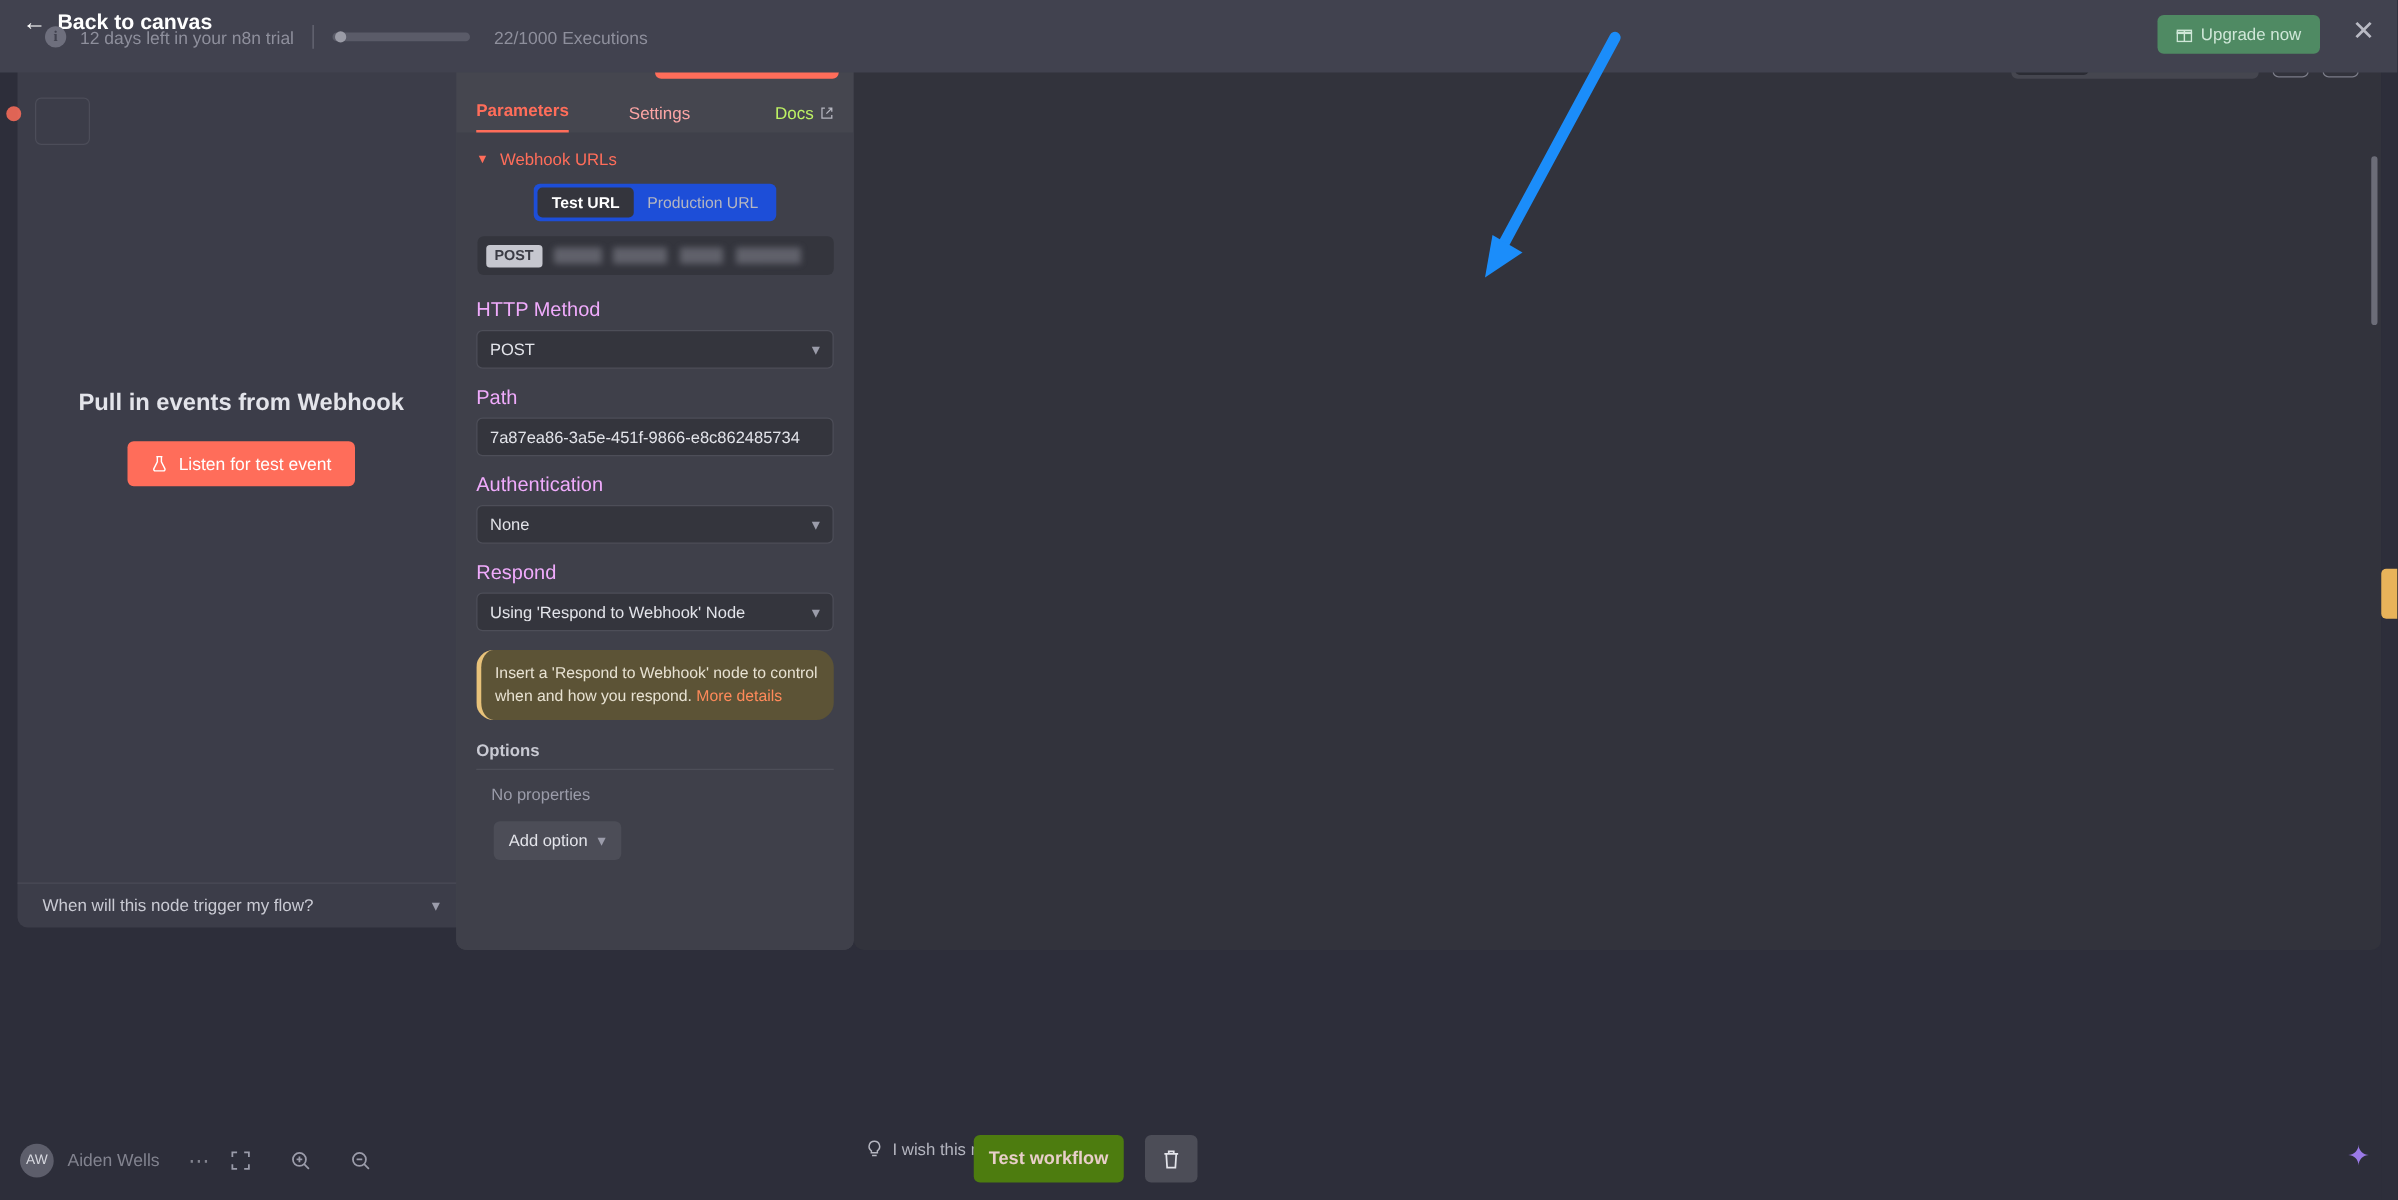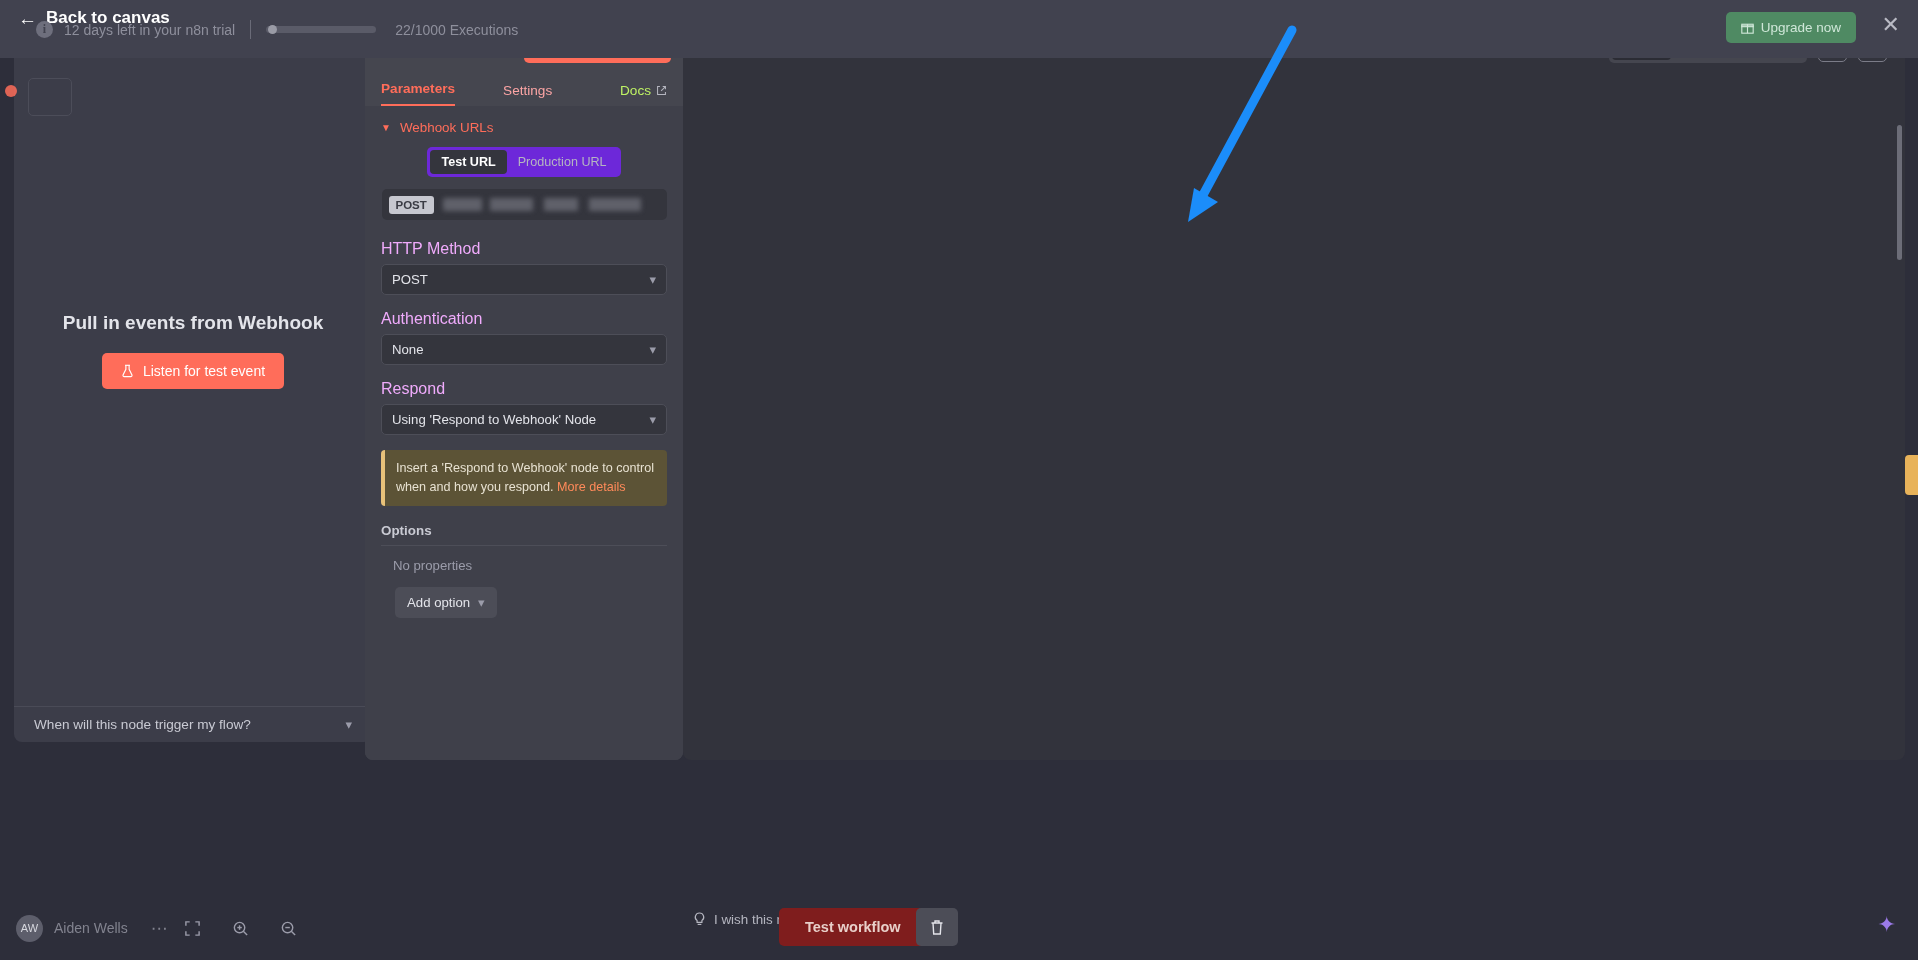--- a/index.html
+++ b/index.html
@@ -146,21 +146,21 @@
   #params-body {
     flex: 1; background: #3f404a; border-radius: 0 0 8px 8px;
     padding: 14px 16px 0 16px; overflow: hidden;
   }
   .section-head {
     display: flex; align-items: center; gap: 9px;
     color: #ff6d5a; font-size: 13.4px; cursor: pointer; margin-bottom: 12px;
   }
   .caret-down { font-size: 10px; }
   .url-toggle {
-    display: flex; background: #6d28d9; border-radius: 5px;
+    display: flex; background: #1d4ed8; border-radius: 5px;
     padding: 3px; width: fit-content; margin: 0 auto 12px auto;
   }
   .url-toggle div {
     font-size: 12.6px; padding: 5px 11px; border-radius: 4px;
     color: #b5b6c0; cursor: pointer;
   }
   .url-toggle div.on { background: #34353d; color: #ffffff; font-weight: bold; }
   .url-row {
     display: flex; align-items: center; height: 31px;
     background: #34353d; border-radius: 5px; margin: 0 auto 20px auto;
@@ -179,21 +179,21 @@
   .field-label { color: #f0abfc; font-size: 16px; margin-bottom: 6px; }
   .field-group { margin-bottom: 15px; }
   .input-box {
     height: 31px; background: #34353d; border: 1px solid #4d4e58;
     border-radius: 5px; display: flex; align-items: center;
     padding: 0 10px; color: #e3e4ea; font-size: 13.2px; cursor: pointer;
   }
   .input-box span.val { flex: 1; overflow: hidden; white-space: nowrap; }
   .notice-box {
     background: #5c5336; border-left: 4px solid #e8c27a;
-    border-radius: 4px; padding: 9px 11px; margin-bottom: 17px;
+    border-radius: 14px; padding: 9px 11px; margin-bottom: 17px;
     color: #e8e2d2; font-size: 12.6px; line-height: 1.5;
   }
   .notice-box .link-orange { color: #ff8a5a; }
   .options-head {
     color: #c9cad3; font-size: 13.4px; font-weight: bold;
     padding-bottom: 7px; border-bottom: 1px solid #4d4e58; margin-bottom: 12px;
   }
   #no-properties { color: #9b9caa; font-size: 13.2px; margin: 0 0 14px 12px; }
   #add-option {
     height: 31px; margin-left: 14px; background: #4c4d57;
@@ -299,22 +299,22 @@
   #bottom-bar {
     position: absolute; left: 683px; bottom: 0; width: 1235px; height: 72px; z-index: 4;
   }
   #feedback {
     position: absolute; left: 10px; top: 24px;
     display: flex; align-items: center; gap: 8px;
     color: #b5b6c0; font-size: 13.4px; cursor: pointer;
   }
   #test-workflow {
     position: absolute; left: 96px; top: 20px;
-    background: #7f1d1d; color: #e8cfc9; border: none; cursor: pointer;
-    font-size: 14.5px; font-weight: bold; padding: 11px 26px; border-radius: 5px;
+    background: #4d7c0f; color: #e8cfc9; border: none; cursor: pointer;
+    font-size: 14.5px; font-weight: bold; padding: 11px 12px; border-radius: 5px;
   }
   #delete-btn {
     position: absolute; left: 233px; top: 20px;
     width: 42px; height: 38px; background: #4c4d57; border: none;
     border-radius: 5px; cursor: pointer; color: #e3e4ea;
     display: flex; align-items: center; justify-content: center;
   }
   #ai-spark {
     position: absolute; right: 22px; bottom: 22px;
     color: #9b7ae8; font-size: 22px; cursor: pointer; z-index: 6;
@@ -446,20 +446,26 @@
     </div>
 
     <div class="field-group">
       <div class="field-label">HTTP Method</div>
       <div class="input-box">
         <span class="val">POST</span>
         <span class="chev">▾</span>
       </div>
     </div>
 
+    <div class="field-group">
+      <div class="field-label">Path</div>
+      <div class="input-box">
+        <span class="val">7a87ea86-3a5e-451f-9866-e8c862485734</span>
+      </div>
+    </div>
 
     <div class="field-group">
       <div class="field-label">Authentication</div>
       <div class="input-box">
         <span class="val">None</span>
         <span class="chev">▾</span>
       </div>
     </div>
 
     <div class="field-group">

